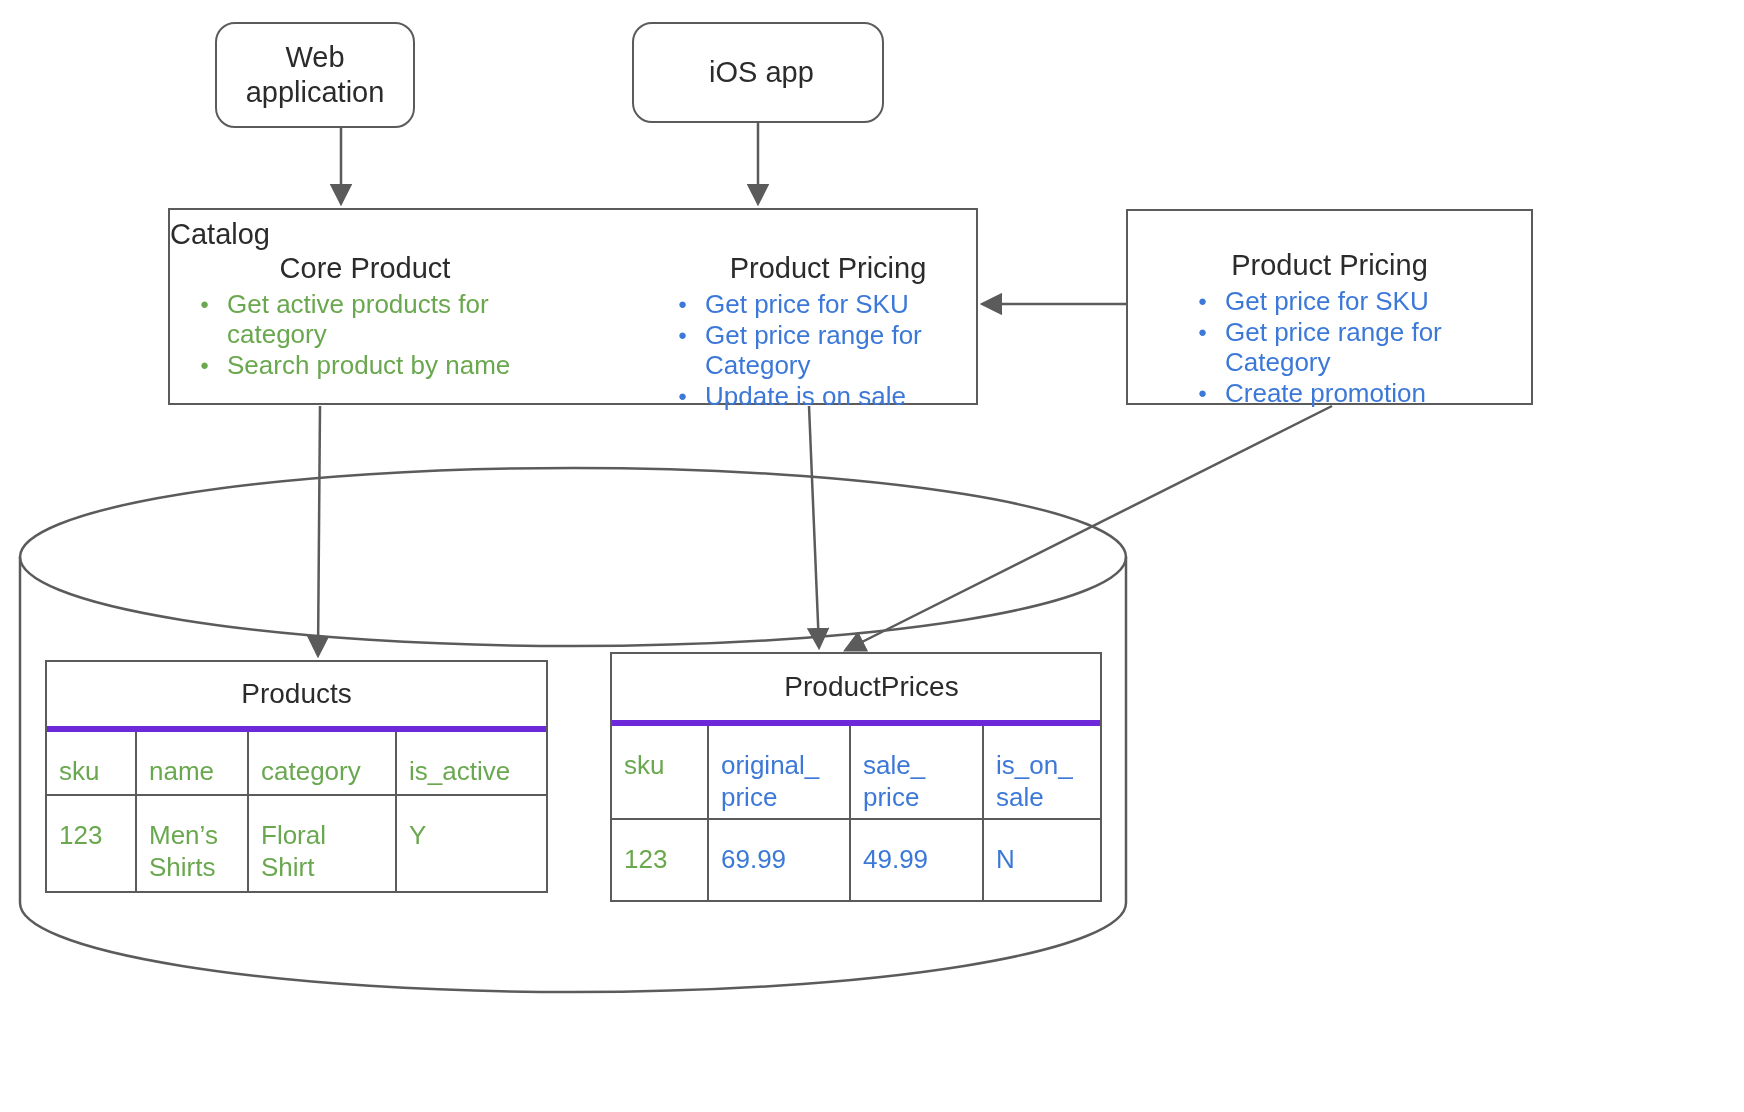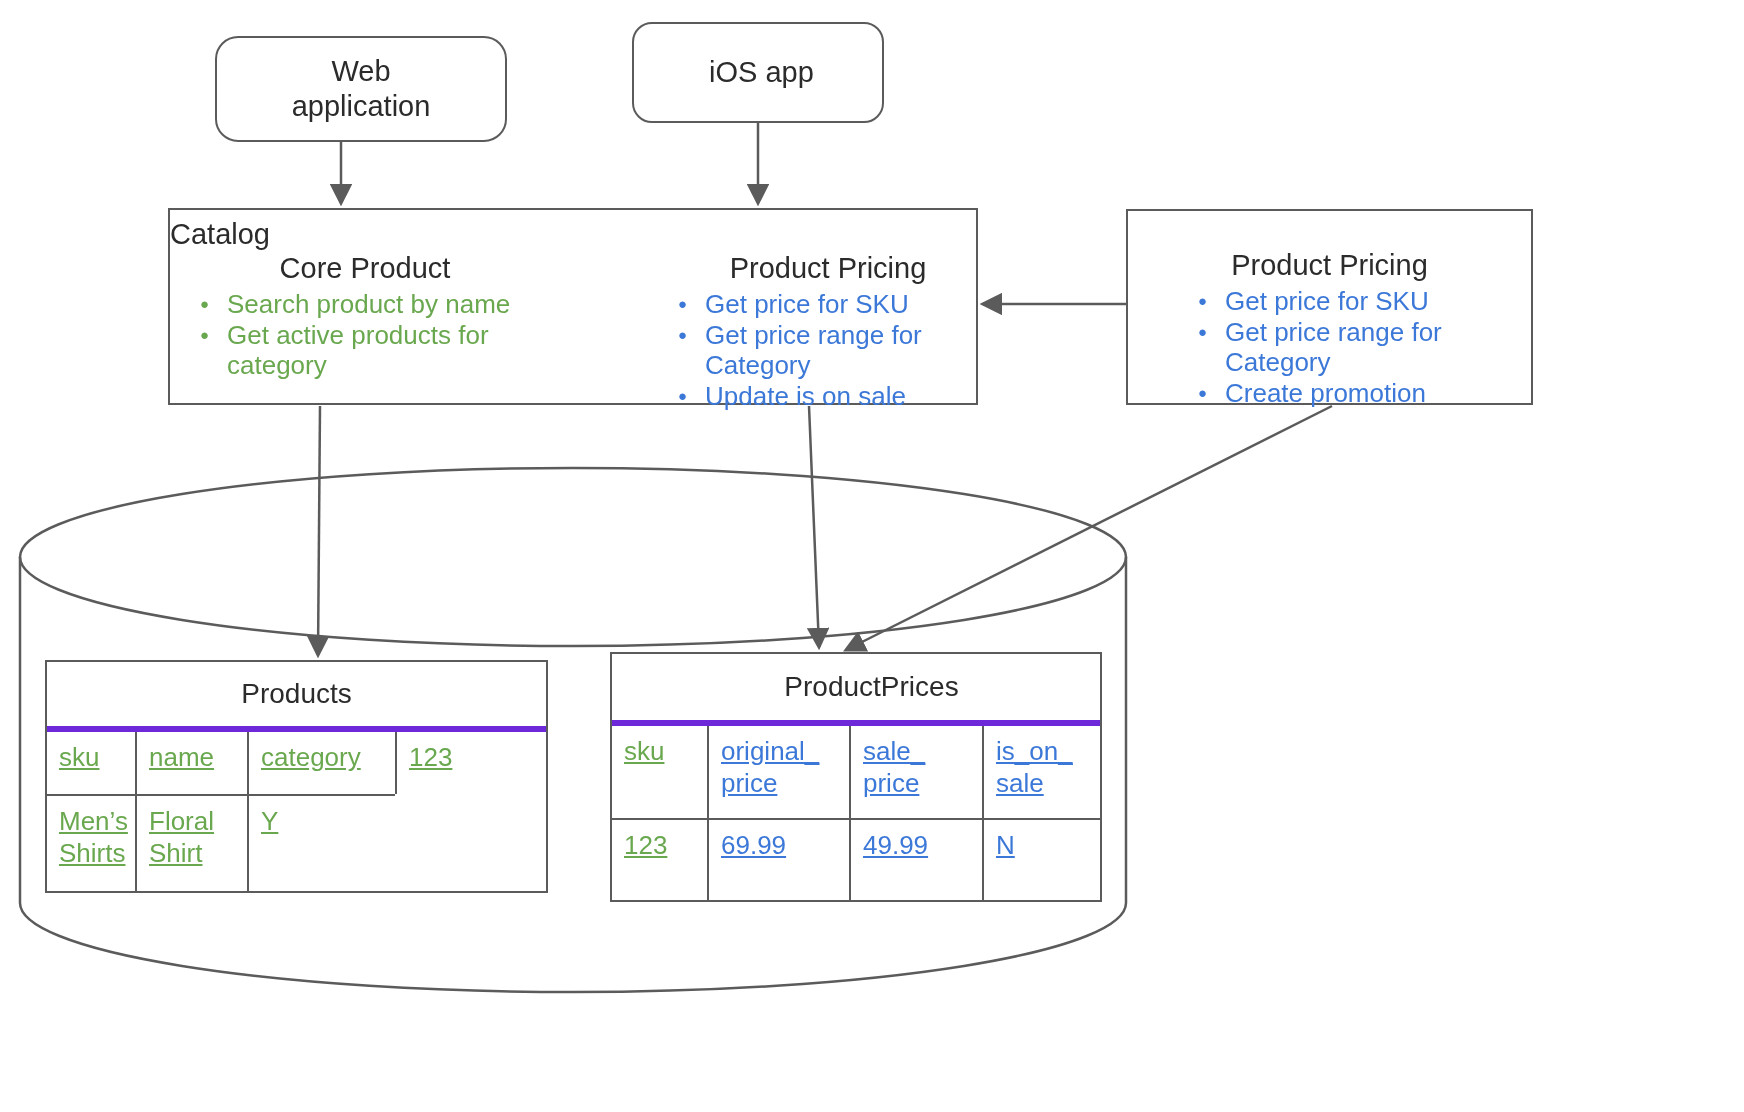--- a/index.html
+++ b/index.html
@@ -21,21 +21,21 @@
   ul.bullets { list-style:none; }
   ul.bullets li { position:relative; padding-left:27px; font-size:26px; line-height:30px; margin-bottom:1px; }
   ul.bullets li::before { content:"\25CF"; position:absolute; left:0; top:0; font-size:15px; line-height:30px; }
   .green { color:#6aa84f; }
   .blue  { color:#3c78d8; }
 
   .dbtable { position:absolute; background:#ffffff; border:2px solid #5b5b5b; }
   .dbtable .tbl-title { display:flex; align-items:center; justify-content:center;
                         font-size:28px; color:#2b2b2b; border-bottom:6px solid #6d28d9; }
   .grid4 { display:grid; }
-  .grid4 > .cell { padding:9px 12px; font-size:26px; line-height:32px; white-space:pre-line;text-decoration:underline; }
+  .grid4 > .cell { padding:23px 12px; font-size:26px; line-height:32px; white-space:pre-line; }
   .grid4 > .cell { border-left:2px solid #5b5b5b; }
   .grid4 > .cell:nth-child(4n+1) { border-left:none; }
   .grid4 > .cell:nth-child(n+5) { border-top:2px solid #5b5b5b; }
 </style>
 </head>
 <body>
 
 <div class="canvas">
 
   <svg class="layer" width="1744" height="1112" viewBox="0 0 1744 1112">
@@ -49,37 +49,37 @@
     <path d="M 20 557 L 20 903 A 553 89 0 0 0 1126 903 L 1126 557" fill="none" stroke="#5b5b5b" stroke-width="2.5"></path>
 
     <line x1="341" y1="128" x2="341" y2="203" stroke="#5b5b5b" stroke-width="2.5" marker-end="url(#arrow)"></line>
     <line x1="758" y1="123" x2="758" y2="203" stroke="#5b5b5b" stroke-width="2.5" marker-end="url(#arrow)"></line>
     <line x1="1126" y1="304" x2="983" y2="304" stroke="#5b5b5b" stroke-width="2.5" marker-end="url(#arrow)"></line>
     <line x1="320" y1="406" x2="318" y2="655" stroke="#5b5b5b" stroke-width="2.5" marker-end="url(#arrow)"></line>
     <line x1="809" y1="406" x2="819" y2="647" stroke="#5b5b5b" stroke-width="2.5" marker-end="url(#arrow)"></line>
     <line x1="1332" y1="406" x2="846" y2="650" stroke="#5b5b5b" stroke-width="2.5" marker-end="url(#arrow)"></line>
   </svg>
 
-  <div class="node rounded" style="left:215px; top:36px; width:292px; height:106px;border-radius:23px;">
+  <div class="node rounded" style="left:215px; top:22px; width:200px; height:106px;">
     <span>Web
 application</span>
   </div>
 
   <div class="node rounded" style="left:632px; top:22px; width:252px; height:101px;padding-left:7px;">
     <span>iOS app</span>
   </div>
 
   <div class="node rect" style="left:168px; top:208px; width:810px; height:197px;">
     <div class="catalog-title">Catalog</div>
 
     <div class="module" style="left:30px; top:42px; width:330px;">
       <div class="module-title">Core Product</div>
       <ul class="bullets green">
+        <li><span>Get active products for category</span></li>
         <li><span>Search product by name</span></li>
-        <li><span>Get active products for category</span></li>
       </ul>
     </div>
 
     <div class="module" style="left:508px; top:42px; width:300px;">
       <div class="module-title">Product Pricing</div>
       <ul class="bullets blue" style="width:260px;">
         <li><span>Get price for SKU</span></li>
         <li><span>Get price range for Category</span></li>
         <li><span>Update is on sale</span></li>
       </ul>
@@ -94,20 +94,21 @@
       <li><span>Create promotion</span></li>
     </ul>
   </div>
 
   <div class="dbtable" style="left:45px; top:660px; width:503px;">
     <div class="tbl-title" style="height:70px;">Products</div>
     <div class="grid4 green" style="grid-template-columns:88px 112px 148px 1fr; grid-template-rows:62px 97px;">
       <div class="cell">sku</div>
       <div class="cell">name</div>
       <div class="cell">category</div>
+      <div class="cell">is_active</div>
       <div class="cell">123</div>
       <div class="cell">Men’s Shirts</div>
       <div class="cell">Floral Shirt</div>
       <div class="cell">Y</div>
     </div>
   </div>
 
   <div class="dbtable" style="left:610px; top:652px; width:492px;">
     <div class="tbl-title" style="height:72px;padding-left:31px;">ProductPrices</div>
     <div class="grid4" style="grid-template-columns:95px 142px 133px 1fr; grid-template-rows:92px 82px;">

